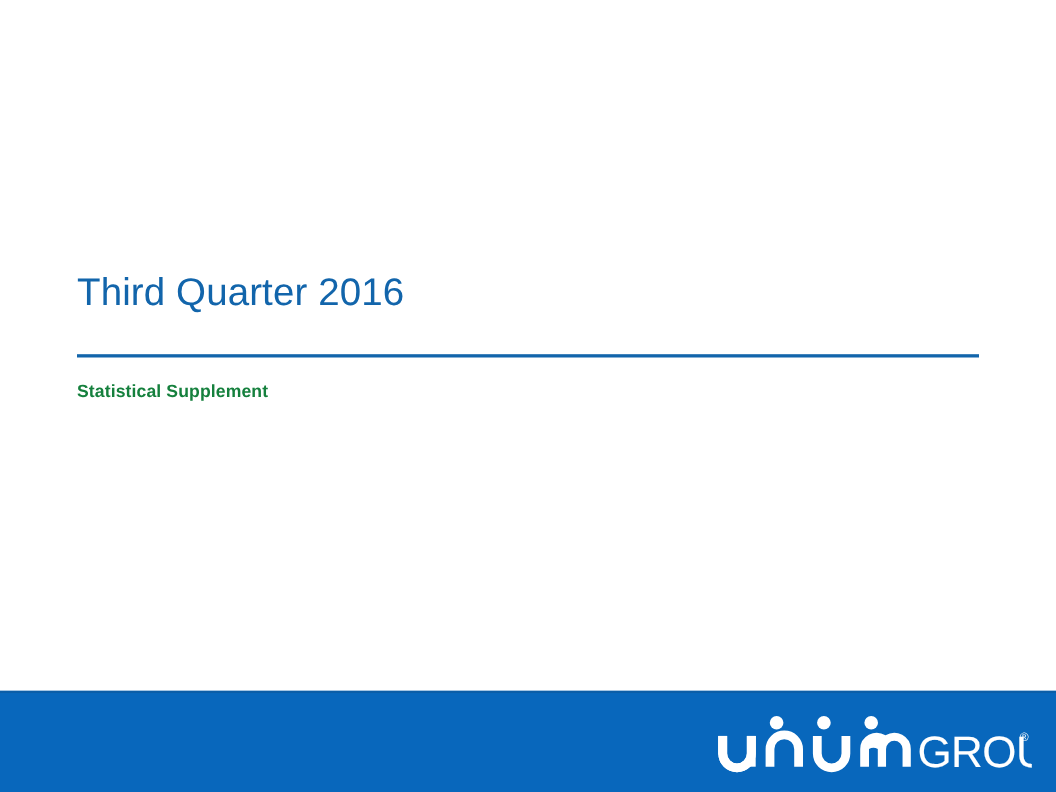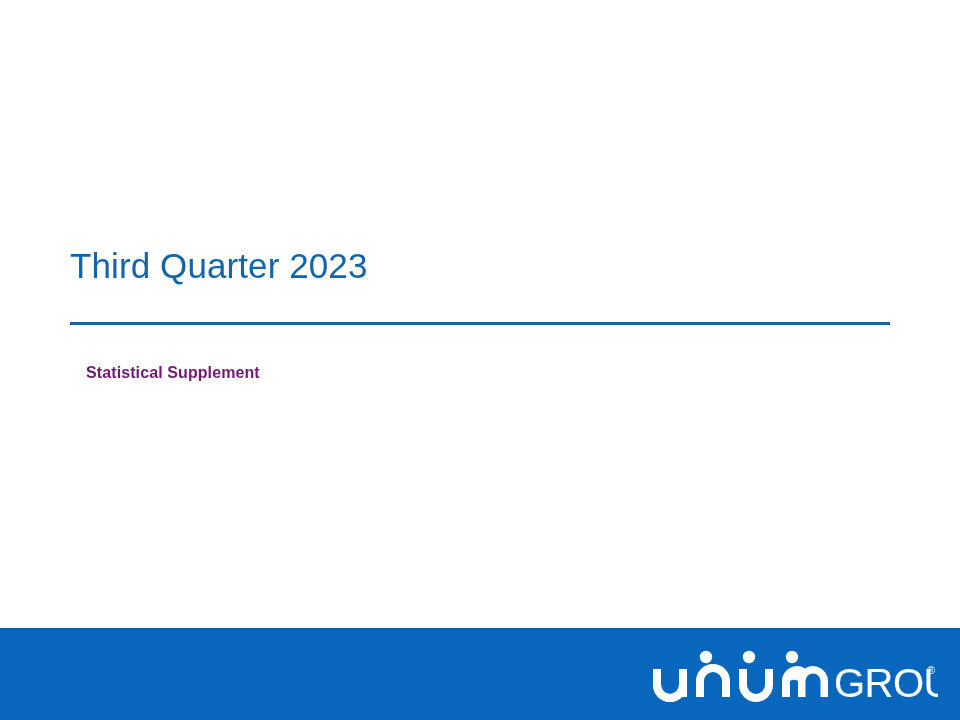--- a/index.html
+++ b/index.html
@@ -47,23 +47,23 @@
     height: 3px;
     background: #1265AB;
   }
 
   .slide-subtitle {
     position: absolute;
     left: 70px;
     top: 348px;
     font-size: 16px;
     font-weight: bold;
-    color: #701a75;
+    color: #15803d;
     letter-spacing: 0.1px;
-    margin: 16px;
+    margin: 0;
     white-space: nowrap;
   }
 
   
   .footer-band {
     position: absolute;
     left: 0;
     right: 0;
     bottom: 0;
     height: 92px;
@@ -79,21 +79,21 @@
     transform: translateY(-50%);
     display: block;
   }
 </style>
 </head>
 <body>
 
 <div class="slide">
 
   <div class="title-block">
-    <h1 class="slide-title">Third Quarter 2023</h1>
+    <h1 class="slide-title">Third Quarter 2016</h1>
   </div>
 
   <div class="title-rule"></div>
 
   <p class="slide-subtitle">Statistical Supplement</p>
 
   <div class="footer-band">
 
     <svg class="brand-logo" width="290" height="56" viewBox="0 0 290 56" aria-hidden="true">
       <g fill="#ffffff">

